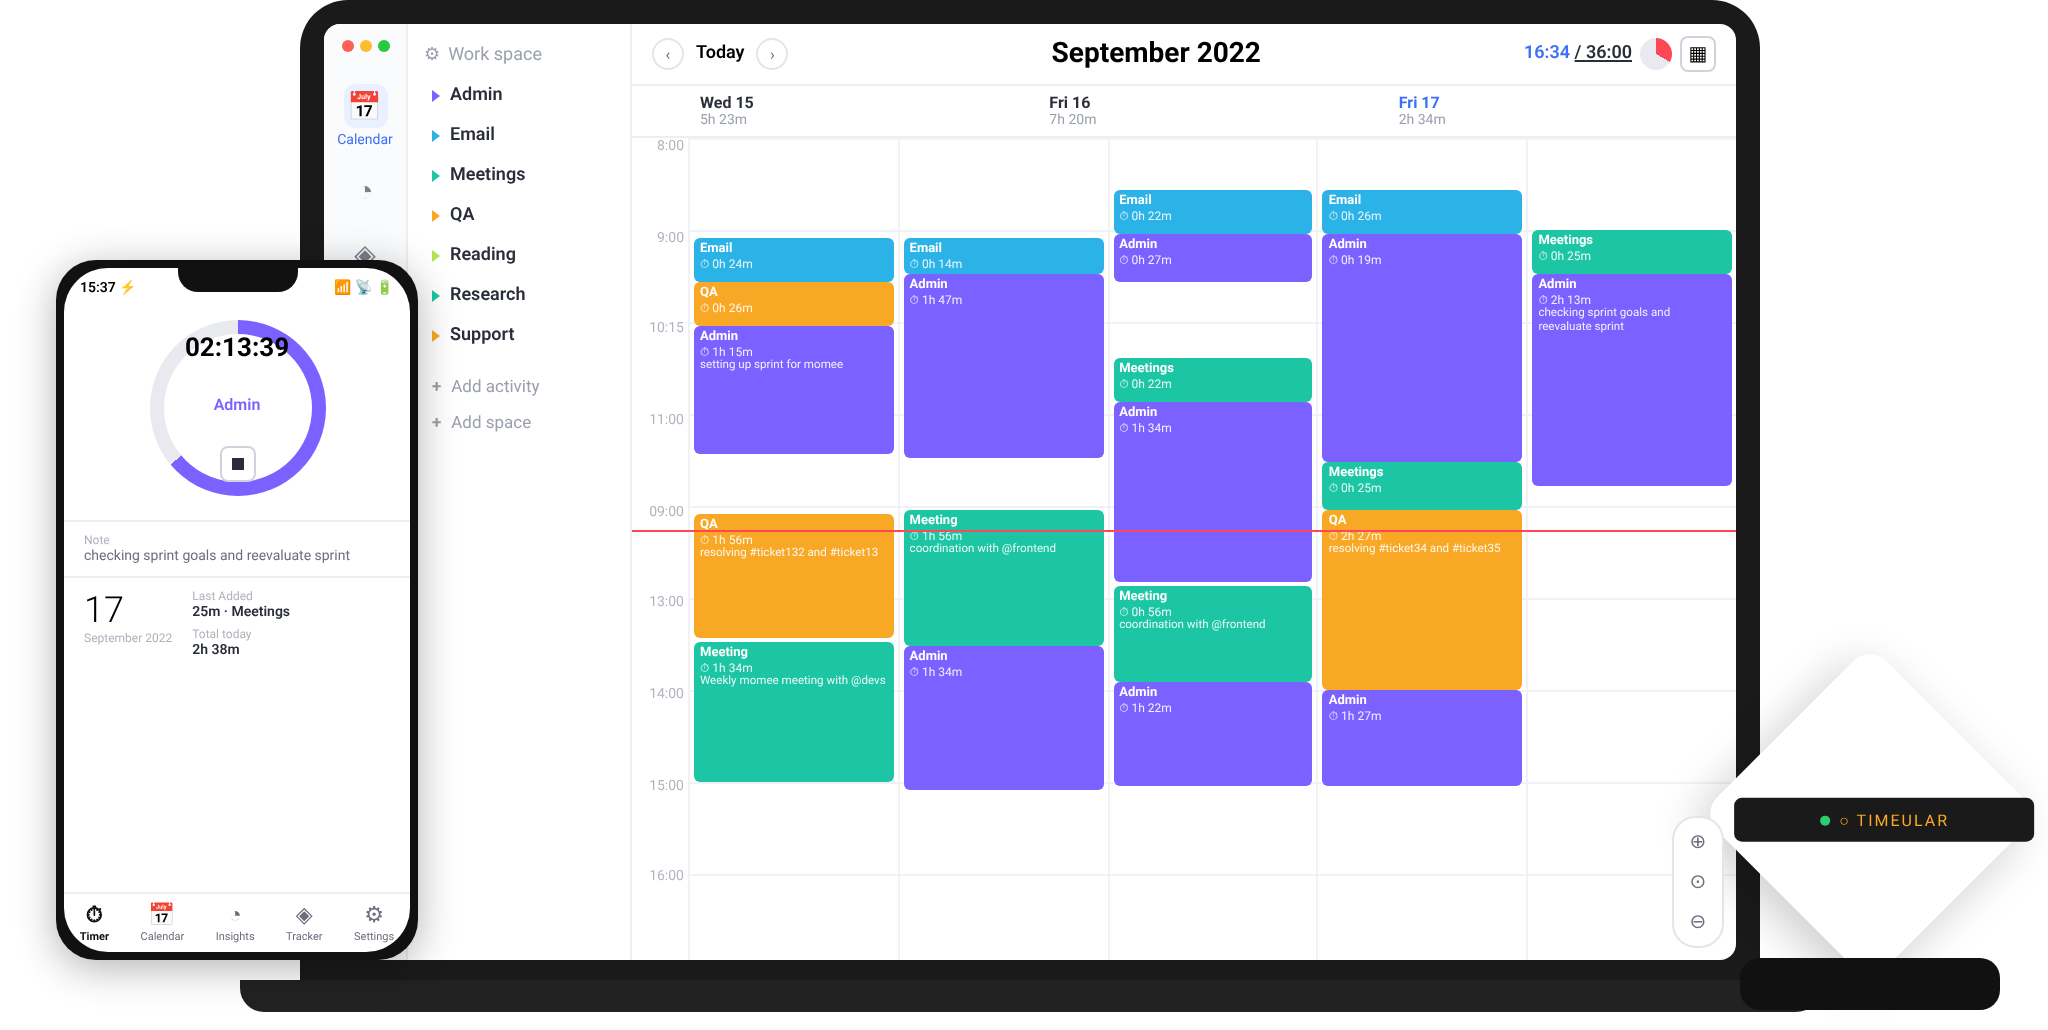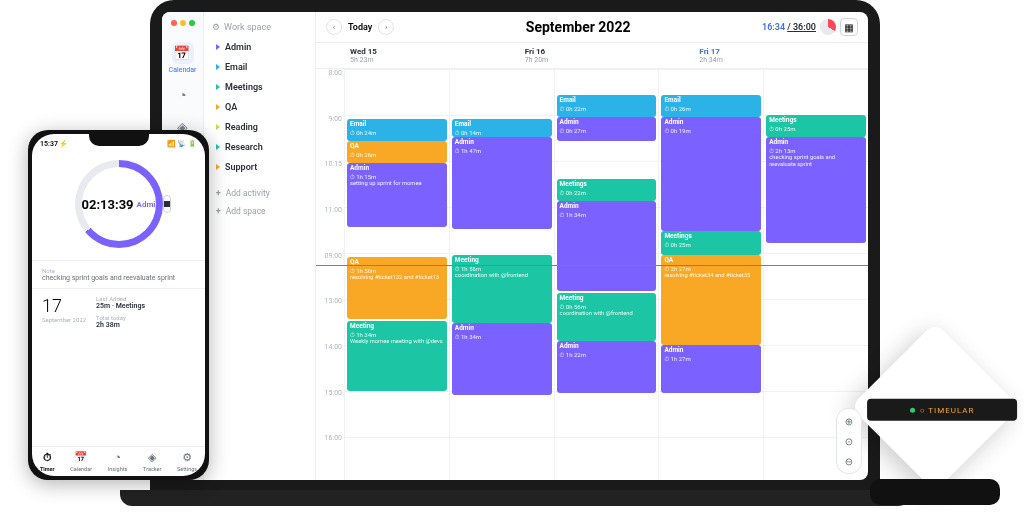--- a/index.html
+++ b/index.html
@@ -186,21 +186,21 @@
     display:flex; flex-direction:column; align-items:center;
     padding:6px 0;
   }
   .ring {
     width:88px; height:88px; border-radius:50%;
     background: conic-gradient(#7b61ff 0 230deg, #e8eaef 230deg 360deg);
     display:flex; align-items:center; justify-content:center;
   }
   .ring-inner {
     width:74px; height:74px; border-radius:50%; background:#fff;
-    display:flex; flex-direction:row; align-items:center; justify-content:space-between;
+    display:flex; flex-direction:column; align-items:center; justify-content:space-between;
     gap:3px;
   }
   .timer-time { font-size:13px; font-weight:700; }
   .timer-act { font-size:8px; color:#7b61ff; font-weight:600;}
   .stop-btn {
     width:18px; height:18px; border:1px solid #cfd4dc; border-radius:4px;
     display:flex; align-items:center; justify-content:center;
   }
   .stop-sq { width:6px; height:6px; background:#2a2e39; }
   .note-block {

